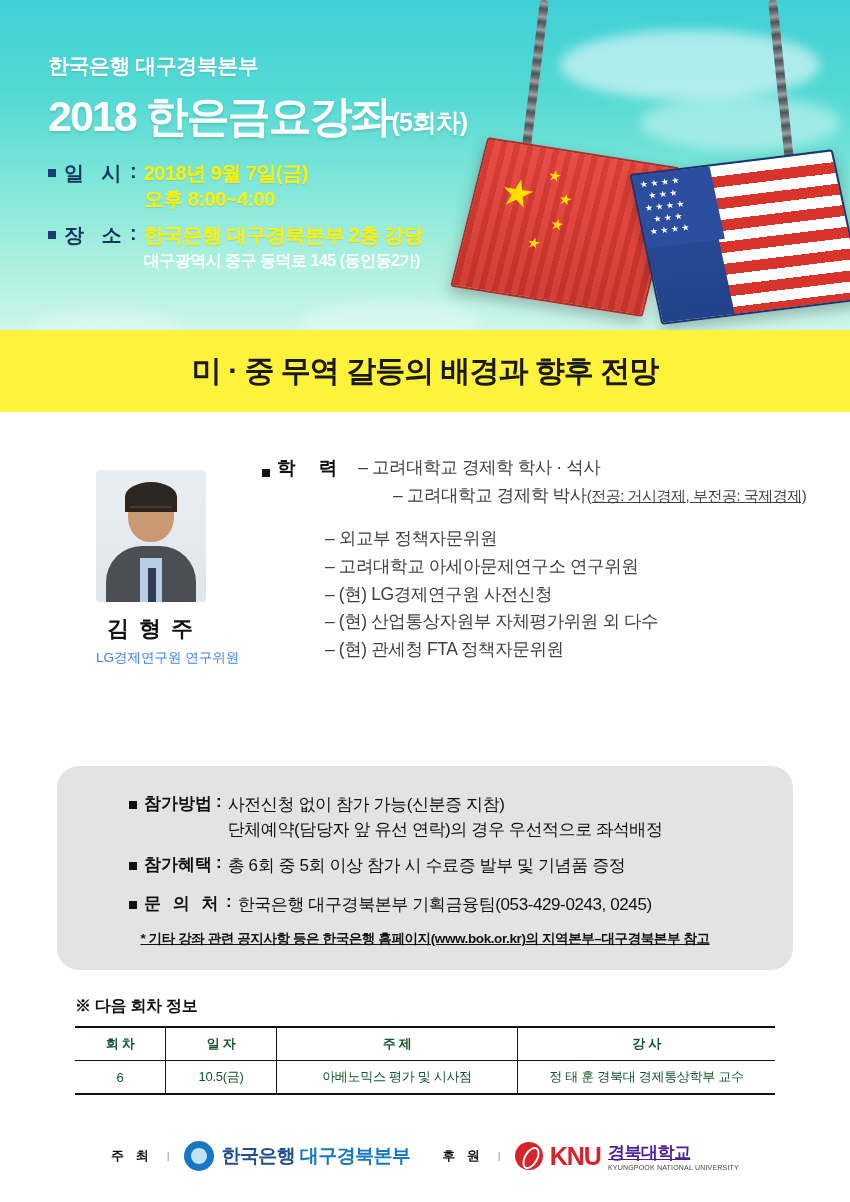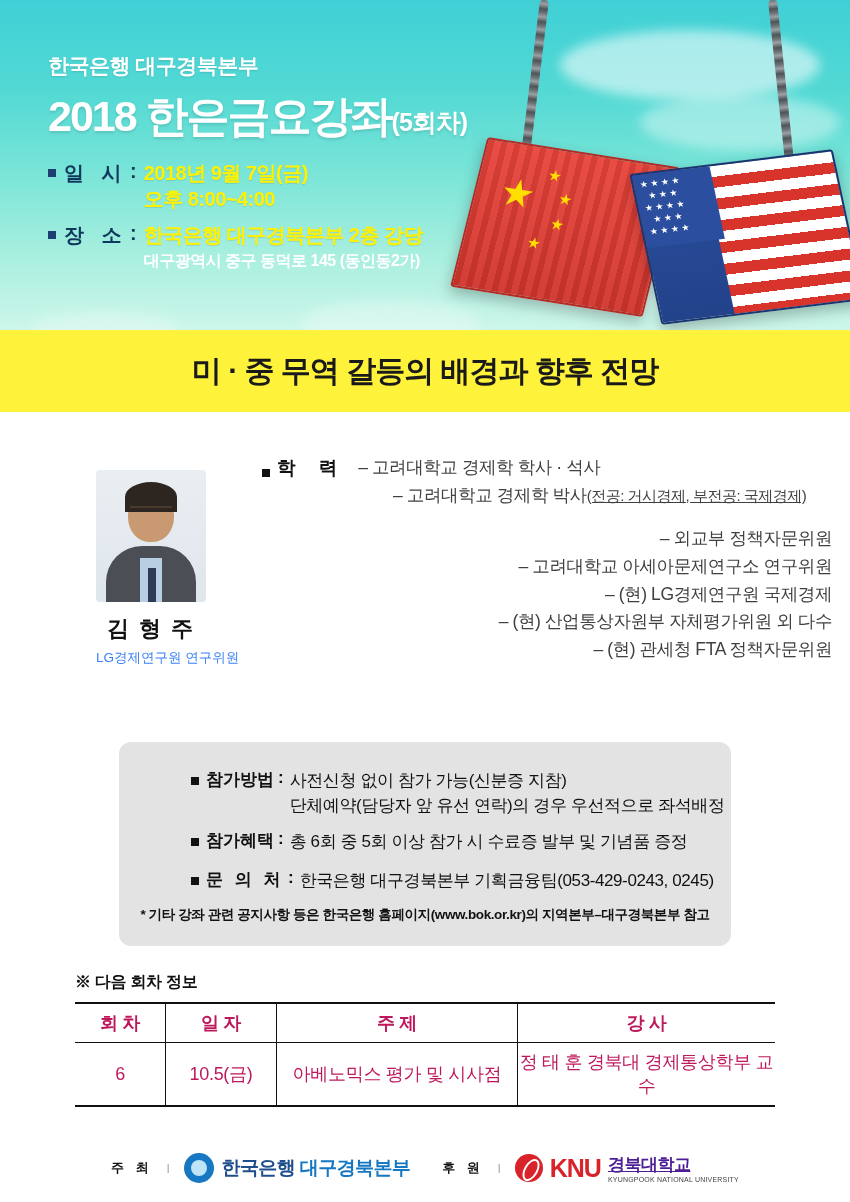--- a/index.html
+++ b/index.html
@@ -297,24 +297,24 @@
   .cv-line .small {
     font-size: 15px;
     letter-spacing: -0.5px;
     text-decoration: underline;
   }
   .cv-first { margin-left: 12px; }
 
   
   .notice {
     position: relative;
-    margin: 0 auto 0 auto;
-    width: 612px;
+    margin: 24px auto 0 auto;
+    width: 736px;
     background: #e3e3e3;
-    border-radius: 12px;
+    border-radius: 22px;
     padding: 26px 0 22px 0;
   }
   .n-row {
     display: flex;
     align-items: flex-start;
     padding-left: 72px;
     margin-bottom: 12px;
   }
   .n-sq {
     width: 8px; height: 8px;
@@ -349,20 +349,21 @@
     color: #111;
     letter-spacing: -0.4px;
   }
   .n-foot {
     margin-top: 10px;
     text-align: center;
     font-size: 13.5px;
     font-weight: bold;
     color: #111;
     letter-spacing: -0.4px;
+    text-decoration: underline;
   }
 
   
   .next-wrap {
     width: 700px;
     margin: 26px auto 0 auto;
   }
   .next-title {
     font-size: 16px;
     font-weight: bold;
@@ -370,22 +371,22 @@
     margin-bottom: 9px;
     letter-spacing: -0.3px;
   }
   table.next {
     border-collapse: collapse;
     width: 700px;
     table-layout: fixed;
   }
   table.next th, table.next td {
     text-align: center;
-    font-size: 18px;
-    color: #be185d;
+    font-size: 13px;
+    color: #14532d;
     padding: 7px 0;
     letter-spacing: -0.3px;
   }
   table.next thead th {
     font-weight: bold;
     border-top: 2px solid #111;
     border-bottom: 1px solid #111;
   }
   table.next tbody td {
     border-bottom: 2px solid #111;
@@ -548,24 +549,24 @@
         <div class="cv-line cv-first">– 고려대학교 경제학 학사 · 석사</div>
       </div>
       <div class="cv-items" style="margin-left:131px;">
         <div class="cv-line">
           <span>– 고려대학교 경제학 박사</span><span class="small">(전공: 거시경제, 부전공: 국제경제)</span>
         </div>
       </div>
     </div>
 
     <div class="cv-group">
-      <div class="cv-items" style="margin-left:63px;text-align:right;">
+      <div class="cv-items" style="margin-left:63px;">
         <div class="cv-line">– 외교부 정책자문위원</div>
         <div class="cv-line">– 고려대학교 아세아문제연구소 연구위원</div>
-        <div class="cv-line">– (현) LG경제연구원 국제경제</div>
+        <div class="cv-line">– (현) LG경제연구원 사전신청</div>
         <div class="cv-line">– (현) 산업통상자원부 자체평가위원 외 다수</div>
         <div class="cv-line">– (현) 관세청 FTA 정책자문위원</div>
       </div>
     </div>
   </div>
 </div>
 
 <div class="notice">
   <div class="n-row">
     <div class="n-sq"></div>

